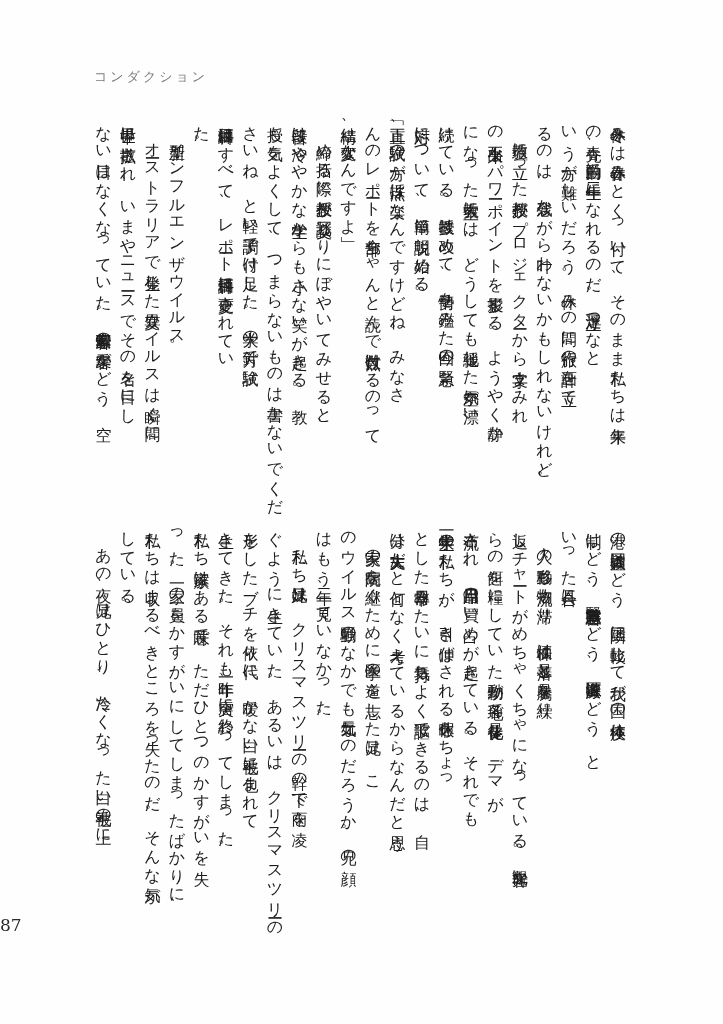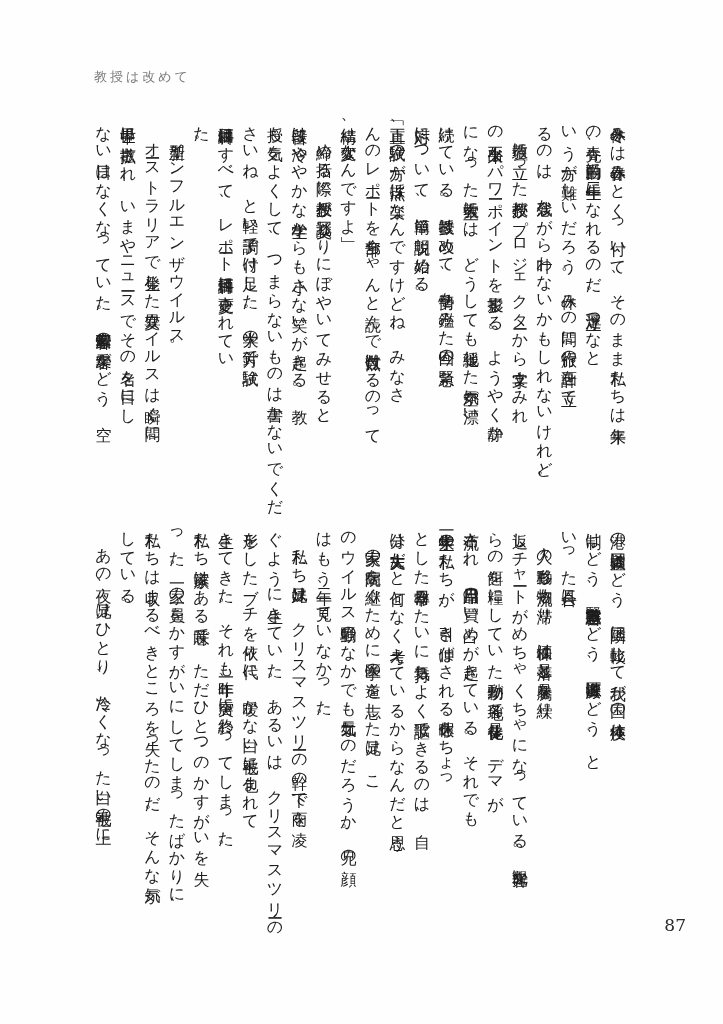--- a/index.html
+++ b/index.html
@@ -45,31 +45,31 @@
   }
   .text-block.bottom {
     top: 521px;
     right: 93px;
   }
   .page-number {
     position: absolute;
     top: 915px;
     left: 0;
     width: 686px;
-    text-align: right;
+    text-align: left;
     font-size: 17px;
     color: #2a2a2a;
   }
 </style>
 </head>
 <body>
 
 <div class="page">
 
-  <div class="running-header">教授は改めて</div>
+  <div class="running-header">コンダクション</div>
 
   <div class="text-block top">冬休みは春休みとくっ付いて、そのまま私たちは来年
 の春先、自動的に二年生になれるのだ。浮足立つなと
 いう方が難しいだろう。休みの間に旅行の計画を立て
 るのは、残念ながら叶わないかもしれないけれど。
 　教壇に立った教授がプロジェクターから文字まみれ
 の不出来なパワーポイントを投影する。ようやく静か
 になった大教室には、どうしても弛緩した空気が漂い
 続けている。教授は改めて、情勢を鑑みた今回の緊急
 対応について、簡単に説明し始める。

